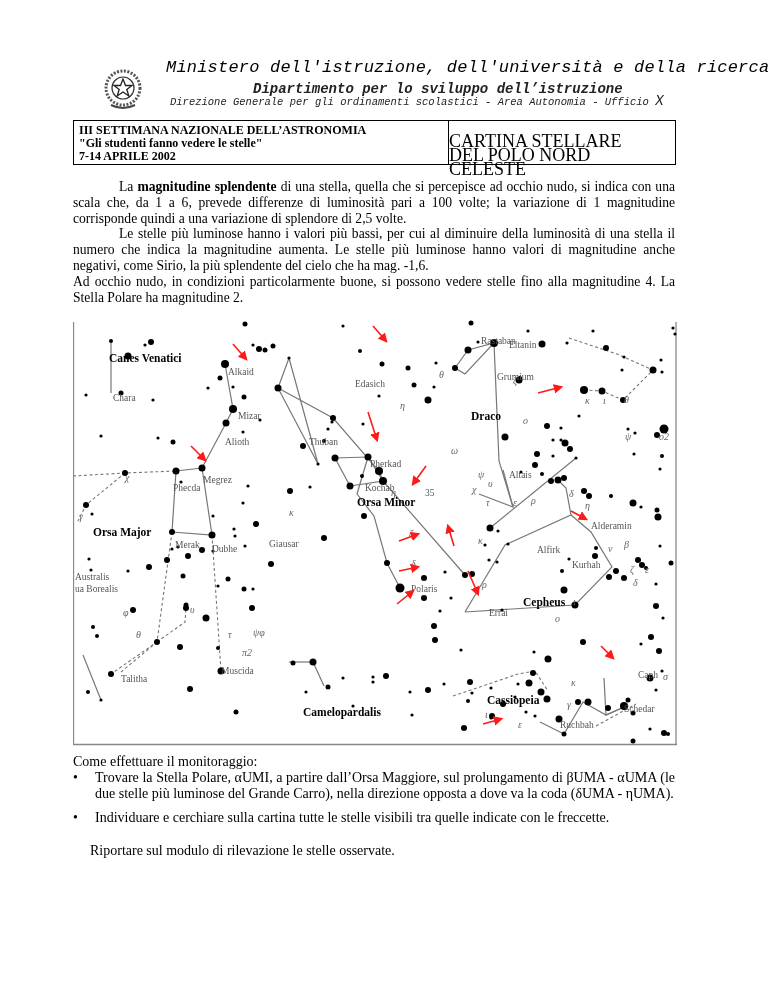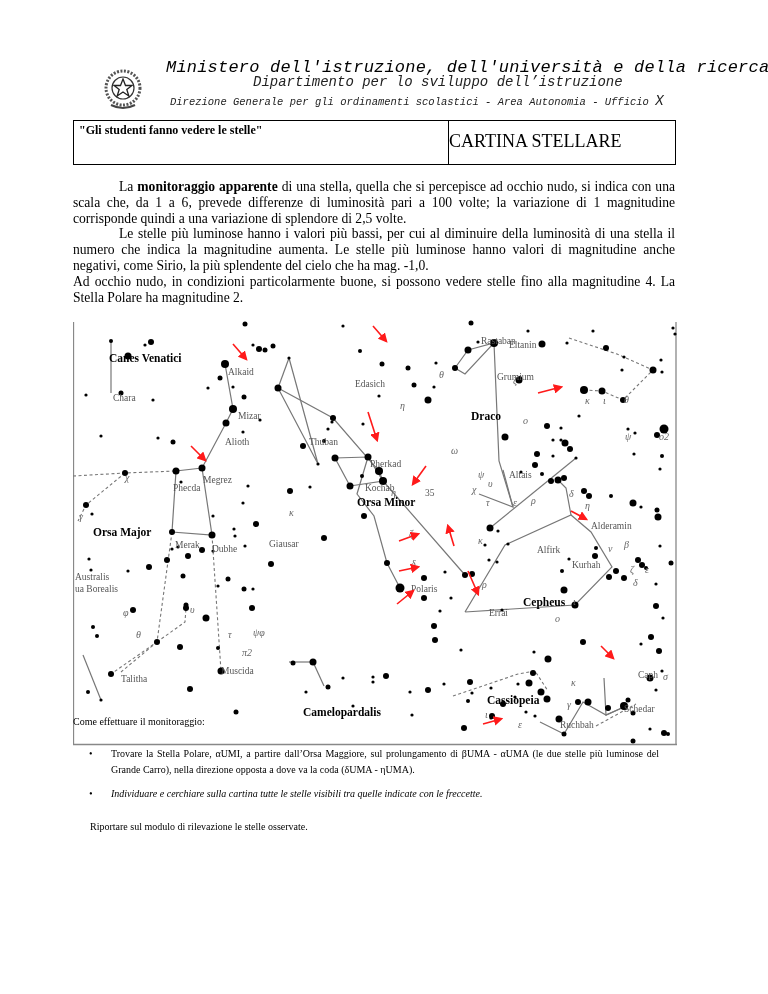--- a/index.html
+++ b/index.html
@@ -1,34 +1,34 @@
 <!DOCTYPE html>
 <html><head>
 <meta charset="utf-8">
 <style>
   html, body { margin:0; padding:0; background:#ffffff; }
   body { width:768px; height:994px; position:relative; overflow:hidden; color:#000; font-family:"Liberation Serif", serif; }
   .mono { font-family:"Liberation Mono", "DejaVu Sans Mono", monospace; font-style:italic; }
   #hdr-line1 { position:absolute; left:166px; top:58px; font-size:17px; font-weight:normal; letter-spacing:0.2px; white-space:nowrap; }
-  #hdr-line2 { position:absolute; left:253px; top:74px; font-size:14px; color:#222; white-space:nowrap; }
+  #hdr-line2 { position:absolute; left:253px; top:81px; font-size:14px; color:#222; white-space:nowrap;font-weight:bold; }
   #hdr-line3 { position:absolute; left:170px; top:93px; font-size:10.5px; color:#222; white-space:nowrap; }
   #hdr-line3 .big { font-size:14px; }
   #emblem { position:absolute; left:103px; top:65px; width:40px; height:50px; }
   #infobox { position:absolute; left:73px; top:120px; width:601px; height:43px; border:1px solid #000; display:flex; }
   #infobox .left { width:375px; border-right:1px solid #000; padding:3px 6px 0 5px; font-weight:bold; font-size:12px; line-height:13px; box-sizing:border-box; }
   #infobox .right { flex:1; text-align:left; padding:13px 4px 0 0; font-size:18px; line-height:14px; box-sizing:border-box; }
   #intro { position:absolute; left:73px; top:179px; width:602px; font-size:13.6px; line-height:15.8px; text-align:justify; }
   #intro p { margin:0; }
   .ind { text-indent:46px; }
   #chart { position:absolute; left:73px; top:316px; width:604px; height:430px; }
-  #howto { position:absolute; left:73px; top:714px; width:602px; font-size:10px; line-height:15.8px; }
-  #howto ul { margin:16px; padding:0; list-style:none; }
+  #howto { position:absolute; left:73px; top:754px; width:602px; font-size:14px; line-height:15.8px; }
+  #howto ul { margin:0; padding:0; list-style:none; }
   #howto li { position:relative; padding-left:22px; text-align:justify; margin-bottom:9px; }
   #howto li::before { content:"\2022"; position:absolute; left:0; top:0; }
-  #howto li.last { margin-bottom:0;font-style:italic; }
+  #howto li.last { margin-bottom:0; }
   #howto .closing { margin:17px; }
   svg text { font-family:"Liberation Serif", serif; }
 </style>
 </head>
 <body>
 
 <div id="emblem">
   <svg width="40" height="50" viewBox="0 0 40 50">
     <circle cx="20" cy="23" r="17" fill="none" stroke="#555" stroke-width="3" stroke-dasharray="2 1.5"></circle>
     <circle cx="20" cy="23" r="11" fill="#fff" stroke="#333" stroke-width="1.2"></circle>
@@ -38,30 +38,33 @@
 </div>
 <div id="hdr-line1" class="mono">Ministero dell'istruzione, dell'università e della ricerca</div>
 <div id="hdr-line2" class="mono">Dipartimento per lo sviluppo dell’istruzione</div>
 <div id="hdr-line3" class="mono">
   <span>Direzione Generale per gli ordinamenti scolastici - Area Autonomia - Ufficio</span>
   <span class="big">X</span>
 </div>
 
 <div id="infobox">
   <div class="left">
+    <div>III SETTIMANA NAZIONALE DELL’ASTRONOMIA</div>
     <div>"Gli studenti fanno vedere le stelle"</div>
+    <div>7-14 APRILE 2002</div>
   </div>
   <div class="right">
     <div>CARTINA STELLARE</div>
+    <div>DEL POLO NORD CELESTE</div>
   </div>
 </div>
 
 <div id="intro">
-  <p class="ind"><span>La </span><b>monitoraggio apparente</b><span> di una stella, quella che si percepisce ad occhio nudo,  si indica con una scala che, da 1 a 6, prevede differenze di luminosità pari a  100 volte; la variazione di 1 magnitudine corrisponde quindi a una variazione di splendore di 2,5 volte.</span></p>
-  <p class="ind">Le stelle più luminose hanno i valori più bassi, per cui al diminuire della  luminosità di una stella  il numero che indica la magnitudine aumenta. Le stelle più luminose hanno valori di magnitudine anche negativi, come Sirio, la più splendente del cielo che ha mag.  -1,0.</p>
+  <p class="ind"><span>La </span><b>magnitudine splendente</b><span> di una stella, quella che si percepisce ad occhio nudo,  si indica con una scala che, da 1 a 6, prevede differenze di luminosità pari a  100 volte; la variazione di 1 magnitudine corrisponde quindi a una variazione di splendore di 2,5 volte.</span></p>
+  <p class="ind">Le stelle più luminose hanno i valori più bassi, per cui al diminuire della  luminosità di una stella  il numero che indica la magnitudine aumenta. Le stelle più luminose hanno valori di magnitudine anche negativi, come Sirio, la più splendente del cielo che ha mag.  -1,6.</p>
   <p> Ad occhio nudo, in condizioni particolarmente buone, si possono vedere stelle fino alla magnitudine  4.  La Stella Polare ha magnitudine 2.</p>
 </div>
 
 <div id="chart">
   <svg id="chart-svg" width="604" height="430" viewBox="0 0 604 430">
     <defs>
       <marker id="ah" markerWidth="6" markerHeight="6" refX="4.5" refY="3" orient="auto" markerUnits="strokeWidth">
         <path d="M0,0 L6,3 L0,6 Z" fill="#ff1a1a"></path>
       </marker>
     </defs>

